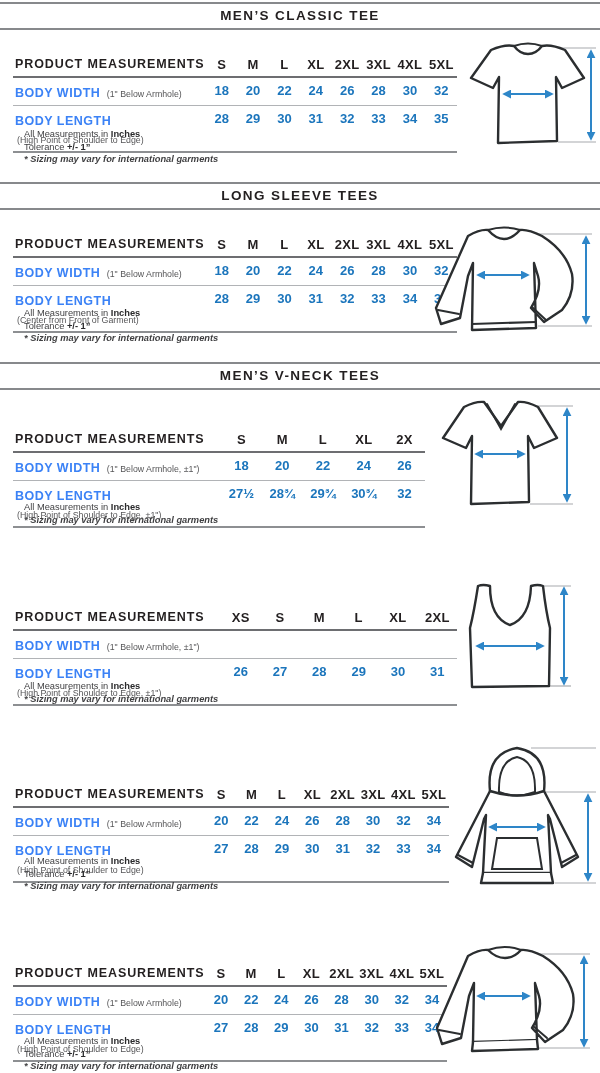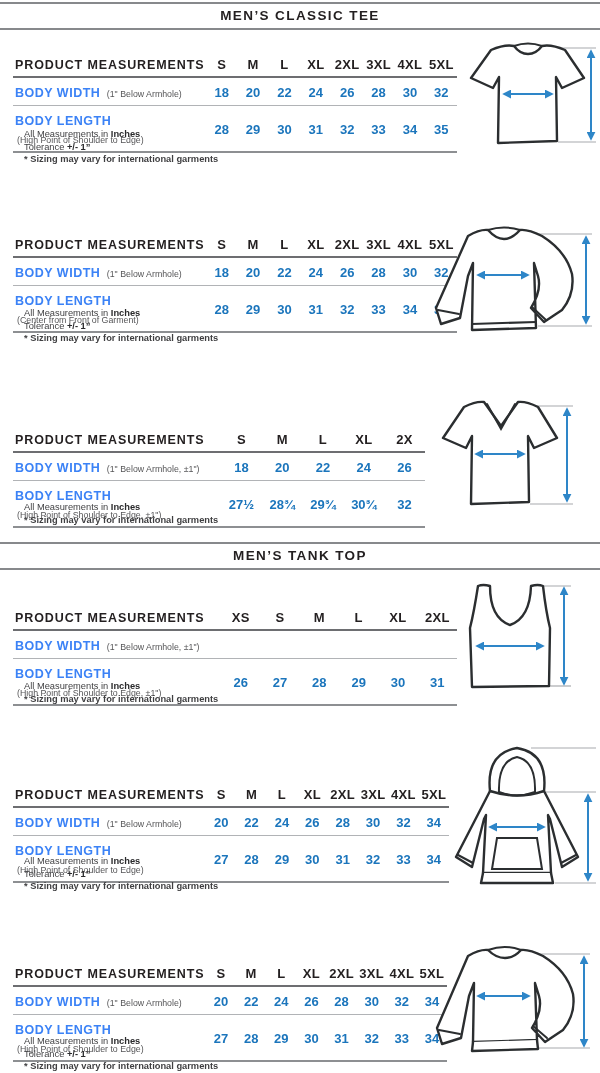--- a/index.html
+++ b/index.html
@@ -24,21 +24,21 @@
     font-size:13.5px;font-weight:bold;letter-spacing:1.4px;color:#231f20;
   }
 
   .table{position:absolute;left:13px;}
   .s1 .table,.s2 .table{top:57px;width:444px;}
   .s3 .table{top:72px;width:412px;}
   .s4 .table{top:70px;width:444px;}
   .s5 .table{top:62px;width:436px;}
   .s6 .table{top:66px;width:434px;}
 
-  .srow{display:flex;align-items:center;}
+  .srow{display:flex;align-items:flex-start;}
   .head{border-bottom:2.5px solid #6d6e71;padding-bottom:4px;}
   .hlabel,.rlabel{width:191px;flex:none;padding-left:2px;}
   .s3 .hlabel,.s3 .rlabel{width:206px;}
   .s4 .hlabel,.s4 .rlabel{width:206px;}
   .hlabel{font-size:12.5px;font-weight:bold;letter-spacing:0.9px;}
   .hcell{font-size:13px;font-weight:bold;letter-spacing:0.3px;color:#231f20;}
   .rowline1{border-bottom:1.5px solid #b1b3b6;padding:5px 0 4px;}
   .rowline2{border-bottom:2.5px solid #8d8f92;padding:5px 0 4px;}
   .rname{font-size:12.5px;font-weight:bold;letter-spacing:0.5px;color:#3b82f6;}
   .rsub{font-size:8.8px;color:#555557;margin-left:2px;white-space:nowrap;}
@@ -47,21 +47,21 @@
   .vcell{font-size:13px;font-weight:bold;color:#1b75bc;}
 
   .notes{position:absolute;left:24px;font-size:9.3px;color:#3f3f41;line-height:12.5px;}
   .s1 .notes{top:128px}
   .s2 .notes{top:127px}
   .s3 .notes{top:141px}
   .s4 .notes{top:140px}
   .s5 .notes{top:130px}
   .s6 .notes{top:135px}
   .note b{color:#2a2a2c;}
-  .note.italic{font-weight:bold;}
+  .note.italic{font-style:italic;font-weight:bold;}
 
   .illus{position:absolute;}
   .s1 .illus{left:455px;top:36px}
   .s2 .illus{left:426px;top:40px}
   .s3 .illus{left:426px;top:32px}
   .s4 .illus{left:445px;top:34px}
   .s5 .illus{left:436px;top:14px}
   .s6 .illus{left:426px;top:38px}
   .g{fill:#ffffff;stroke:#2b2e30;stroke-width:2.4;stroke-linejoin:round;stroke-linecap:round;}
   .gl{fill:none;stroke:#2b2e30;stroke-width:2;stroke-linecap:round;}
@@ -136,20 +136,23 @@
     <line class="ext" x1="92" y1="12" x2="141" y2="12"></line>
     <line class="ext" x1="103" y1="106" x2="141" y2="106"></line>
     <path class="g" d="M36,14 Q50,8 59,10 Q65,18 73,18 Q81,18 87,10 Q96,8 110,14 L129,42 L107,52 L101,41 L102,105 L43,107 L44,41 L38,52 L16,42 Z"></path>
     <path class="gl" d="M59,10 Q73,5 87,10"></path>
     <line class="arr" x1="49" y1="58" x2="97" y2="58" marker-start="url(#ah1)" marker-end="url(#ah1)"></line>
     <line class="arr" x1="136" y1="15" x2="136" y2="103" marker-start="url(#ah1)" marker-end="url(#ah1)"></line>
   </svg>
 </div>
 
 <div class="section s2">
+  <div class="title-band">
+    <div class="title">LONG SLEEVE TEES</div>
+  </div>
   <div class="table">
     <div class="srow head">
       <div class="hlabel">PRODUCT MEASUREMENTS</div>
       <div class="cells">
           <div class="cell hcell">S</div>
           <div class="cell hcell">M</div>
           <div class="cell hcell">L</div>
           <div class="cell hcell">XL</div>
           <div class="cell hcell">2XL</div>
           <div class="cell hcell">3XL</div>
@@ -207,20 +210,23 @@
     <path class="gl" d="M62,10 Q78,5 94,10"></path>
     <path class="gl" d="M12,90 L33,94"></path>
     <path class="gl" d="M120,100 L106,87"></path>
     <path class="gl" d="M46,104 L110,102"></path>
     <line class="arr" x1="52" y1="55" x2="102" y2="55" marker-start="url(#ah2)" marker-end="url(#ah2)"></line>
     <line class="arr" x1="160" y1="17" x2="160" y2="103" marker-start="url(#ah2)" marker-end="url(#ah2)"></line>
   </svg>
 </div>
 
 <div class="section s3">
+  <div class="title-band">
+    <div class="title">MEN’S V-NECK TEES</div>
+  </div>
   <div class="table">
     <div class="srow head">
       <div class="hlabel">PRODUCT MEASUREMENTS</div>
       <div class="cells">
           <div class="cell hcell">S</div>
           <div class="cell hcell">M</div>
           <div class="cell hcell">L</div>
           <div class="cell hcell">XL</div>
           <div class="cell hcell">2X</div>
         </div>
@@ -265,23 +271,20 @@
     <line class="ext" x1="95" y1="14" x2="147" y2="14"></line>
     <line class="ext" x1="104" y1="112" x2="147" y2="112"></line>
     <path class="g" d="M38,15 Q50,9 58,10 L75,34 L92,10 Q100,9 112,15 L131,46 L108,56 L102,44 L103,110 L45,112 L46,44 L40,56 L17,46 Z"></path>
     <path class="gl" d="M61,12 L75,37 L89,12"></path>
     <line class="arr" x1="50" y1="62" x2="98" y2="62" marker-start="url(#ah3)" marker-end="url(#ah3)"></line>
     <line class="arr" x1="141" y1="17" x2="141" y2="109" marker-start="url(#ah3)" marker-end="url(#ah3)"></line>
   </svg>
 </div>
 
 <div class="section s4">
-  <div class="title-band">
-    <div class="title">MEN’S TANK TOP</div>
-  </div>
   <div class="table">
     <div class="srow head">
       <div class="hlabel">PRODUCT MEASUREMENTS</div>
       <div class="cells">
           <div class="cell hcell">XS</div>
           <div class="cell hcell">S</div>
           <div class="cell hcell">M</div>
           <div class="cell hcell">L</div>
           <div class="cell hcell">XL</div>
           <div class="cell hcell">2XL</div>

